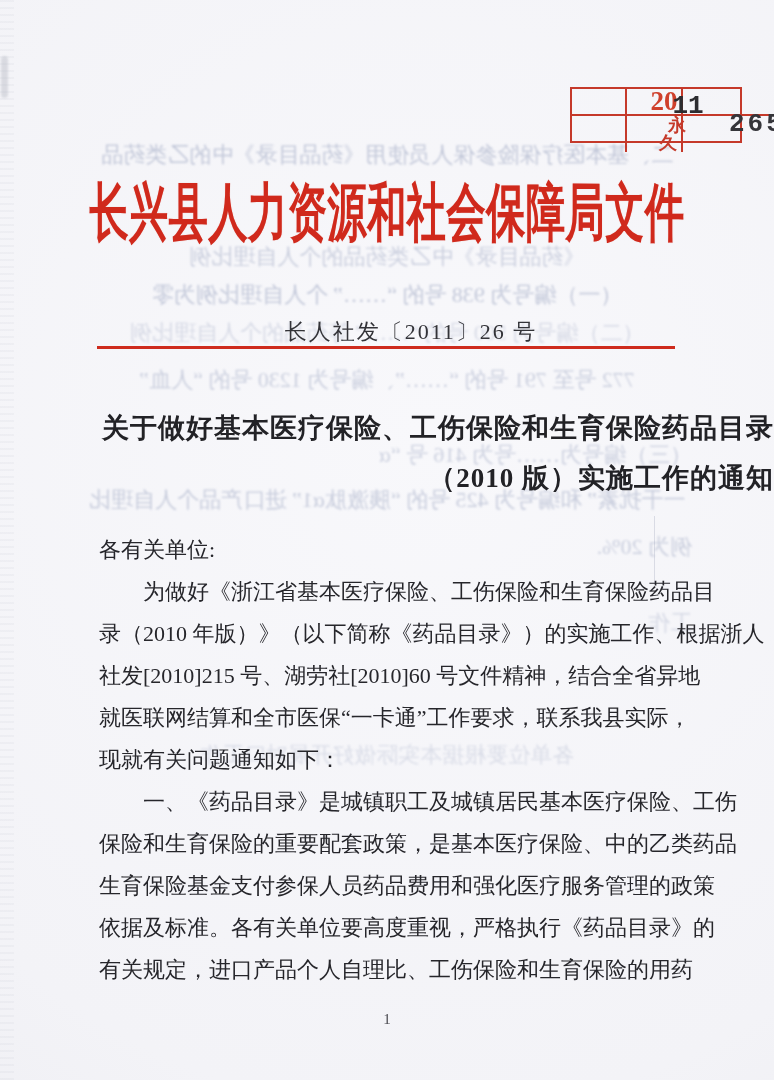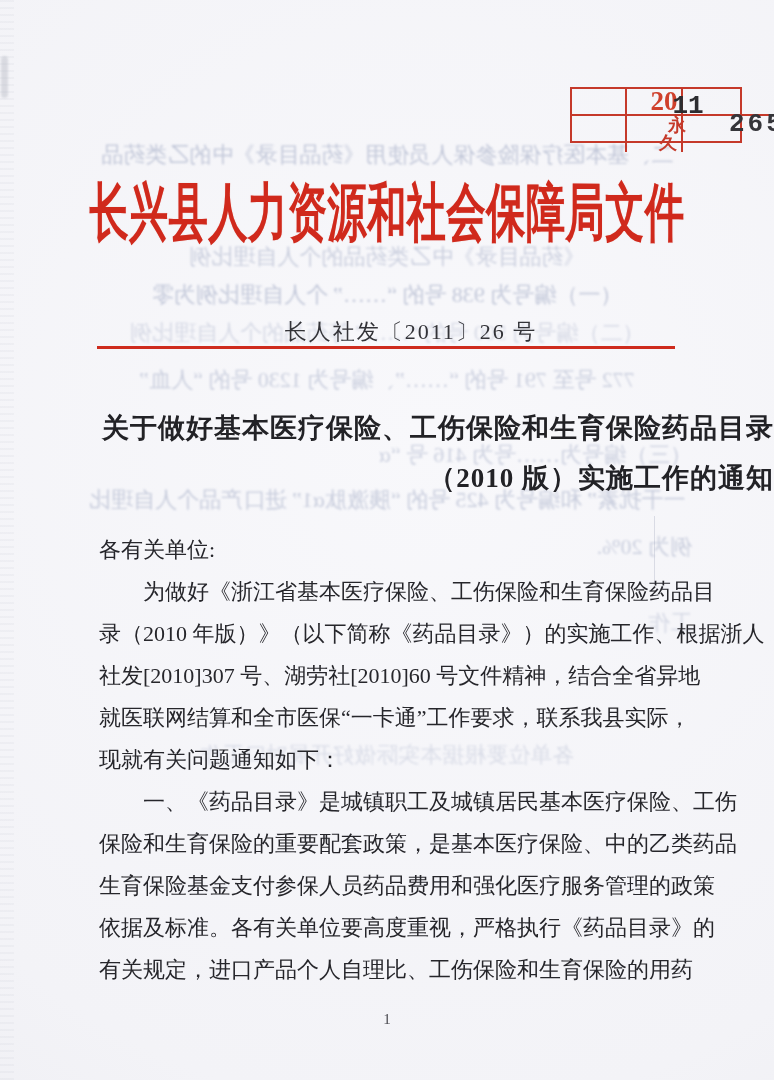--- a/index.html
+++ b/index.html
@@ -153,21 +153,21 @@
 
   <div class="red-rule"></div>
 
   <div class="notice-title l1">关于做好基本医疗保险、工伤保险和生育保险药品目录</div>
   <div class="notice-title l2">（2010 版）实施工作的通知</div>
 
   <div class="body-text">
     <div class="line">各有关单位:</div>
     <div class="line">　　为做好《浙江省基本医疗保险、工伤保险和生育保险药品目</div>
     <div class="line">录（2010 年版）》（以下简称《药品目录》）的实施工作、根据浙人</div>
-    <div class="line">社发[2010]307 号、湖劳社[2010]60 号文件精神，结合全省异地</div>
+    <div class="line">社发[2010]215 号、湖劳社[2010]60 号文件精神，结合全省异地</div>
     <div class="line">就医联网结算和全市医保“一卡通”工作要求，联系我县实际，</div>
     <div class="line">现就有关问题通知如下：</div>
     <div class="line">　　一、《药品目录》是城镇职工及城镇居民基本医疗保险、工伤</div>
     <div class="line">保险和生育保险的重要配套政策，是基本医疗保险、中的乙类药品</div>
     <div class="line">生育保险基金支付参保人员药品费用和强化医疗服务管理的政策</div>
     <div class="line">依据及标准。各有关单位要高度重视，严格执行《药品目录》的</div>
     <div class="line">有关规定，进口产品个人自理比、工伤保险和生育保险的用药</div>
   </div>
 
   <div class="page-number">1</div>

